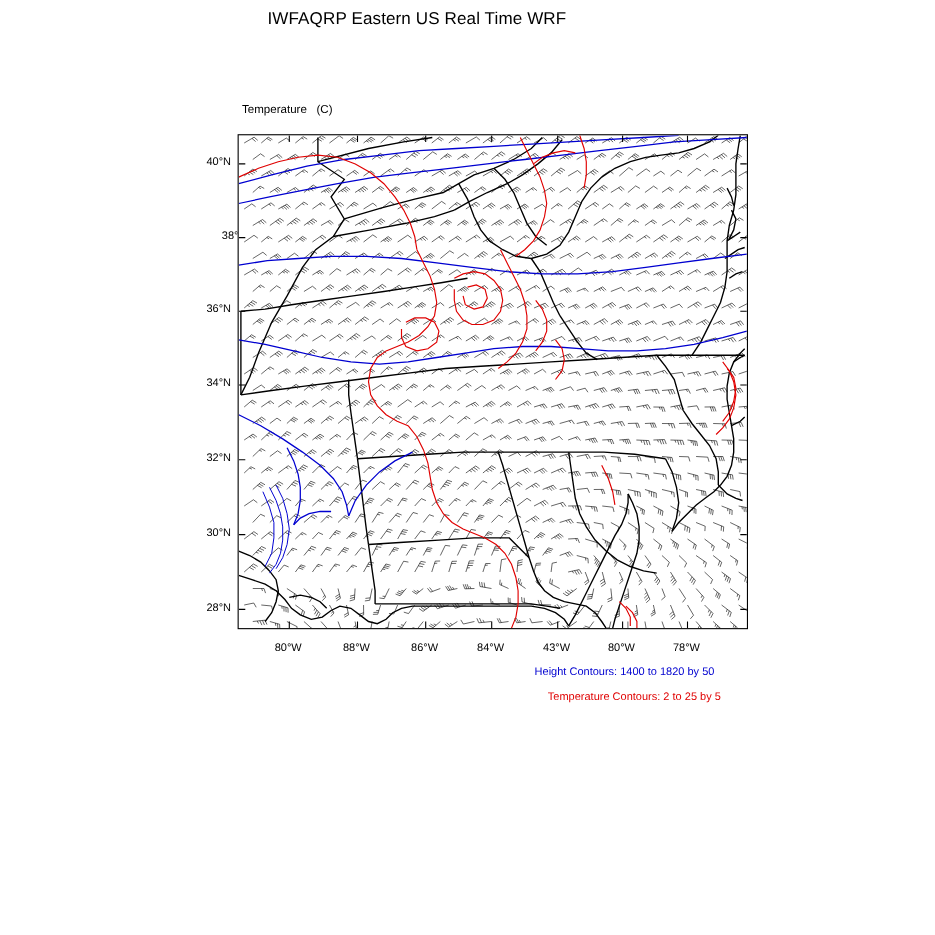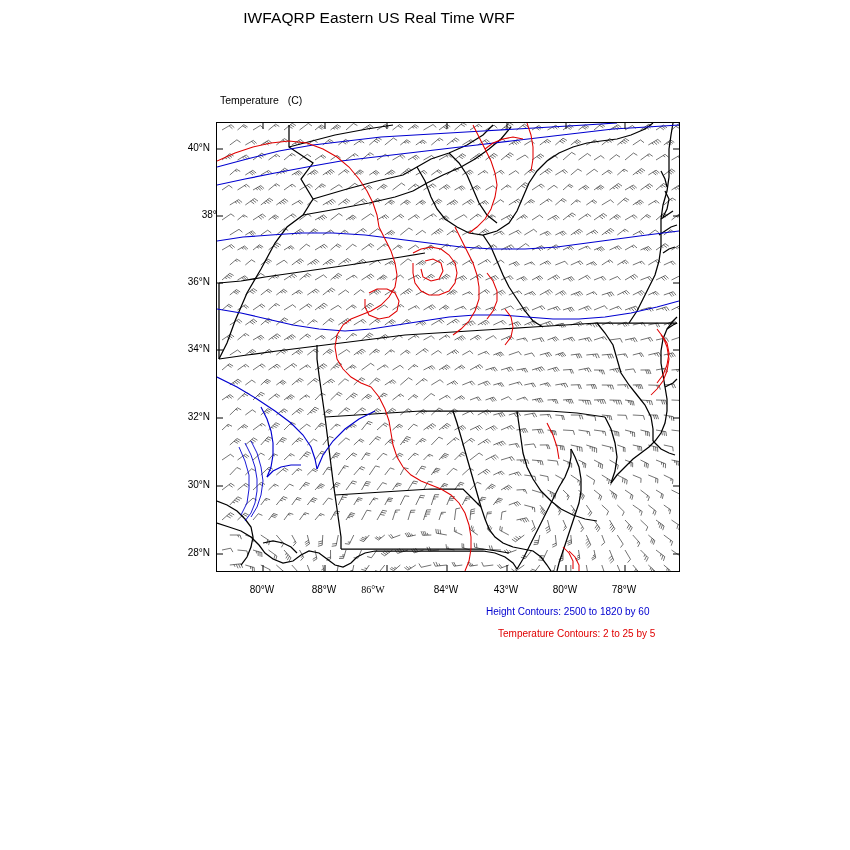--- a/index.html
+++ b/index.html
@@ -114,21 +114,21 @@
   <div class="abs ylab" style="left:158px; top:142px;">40°N</div>
   <div class="abs ylab" style="left:172px; top:209px;">38°N</div>
   <div class="abs ylab" style="left:158px; top:276px;">36°N</div>
   <div class="abs ylab" style="left:158px; top:343px;">34°N</div>
   <div class="abs ylab" style="left:158px; top:411px;">32°N</div>
   <div class="abs ylab" style="left:158px; top:479px;">30°N</div>
   <div class="abs ylab" style="left:158px; top:547px;">28°N</div>
 
   <div class="abs xlab" style="left:232px; top:584px;">80°W</div>
   <div class="abs xlab" style="left:294px; top:584px;">88°W</div>
-  <div class="abs xlab" style="left:343px; top:584px;font-family:Liberation Serif, serif;">86°W</div>
+  <div class="abs xlab" style="left:356px; top:584px;">86°W</div>
   <div class="abs xlab" style="left:416px; top:584px;">84°W</div>
   <div class="abs xlab" style="left:476px; top:584px;">43°W</div>
   <div class="abs xlab" style="left:535px; top:584px;">80°W</div>
   <div class="abs xlab" style="left:594px; top:584px;">78°W</div>
 
   <div class="abs" id="plot">
     <svg width="462" height="448" viewBox="0 0 462 448">
 
       <g stroke="#000000" stroke-width="0.55" fill="none">
         <g id="barbs">
@@ -1163,19 +1163,19 @@
         <line x1="290" y1="442" x2="290" y2="448"></line>
           <line x1="290" y1="0" x2="290" y2="6"></line>
         <line x1="349" y1="442" x2="349" y2="448"></line>
           <line x1="349" y1="0" x2="349" y2="6"></line>
         <line x1="408" y1="442" x2="408" y2="448"></line>
           <line x1="408" y1="0" x2="408" y2="6"></line>
       </g>
     </svg>
   </div>
 
-  <div class="abs" id="height-caption">Height Contours: 2500 to 1820 by 60</div>
+  <div class="abs" id="height-caption">Height Contours: 1400 to 1820 by 50</div>
   <div class="abs" id="temp-caption">Temperature Contours: 2 to 25 by 5</div>
 
   <div class="abs" id="footer">
   </div>
 
 </div>
 
 </body></html>

